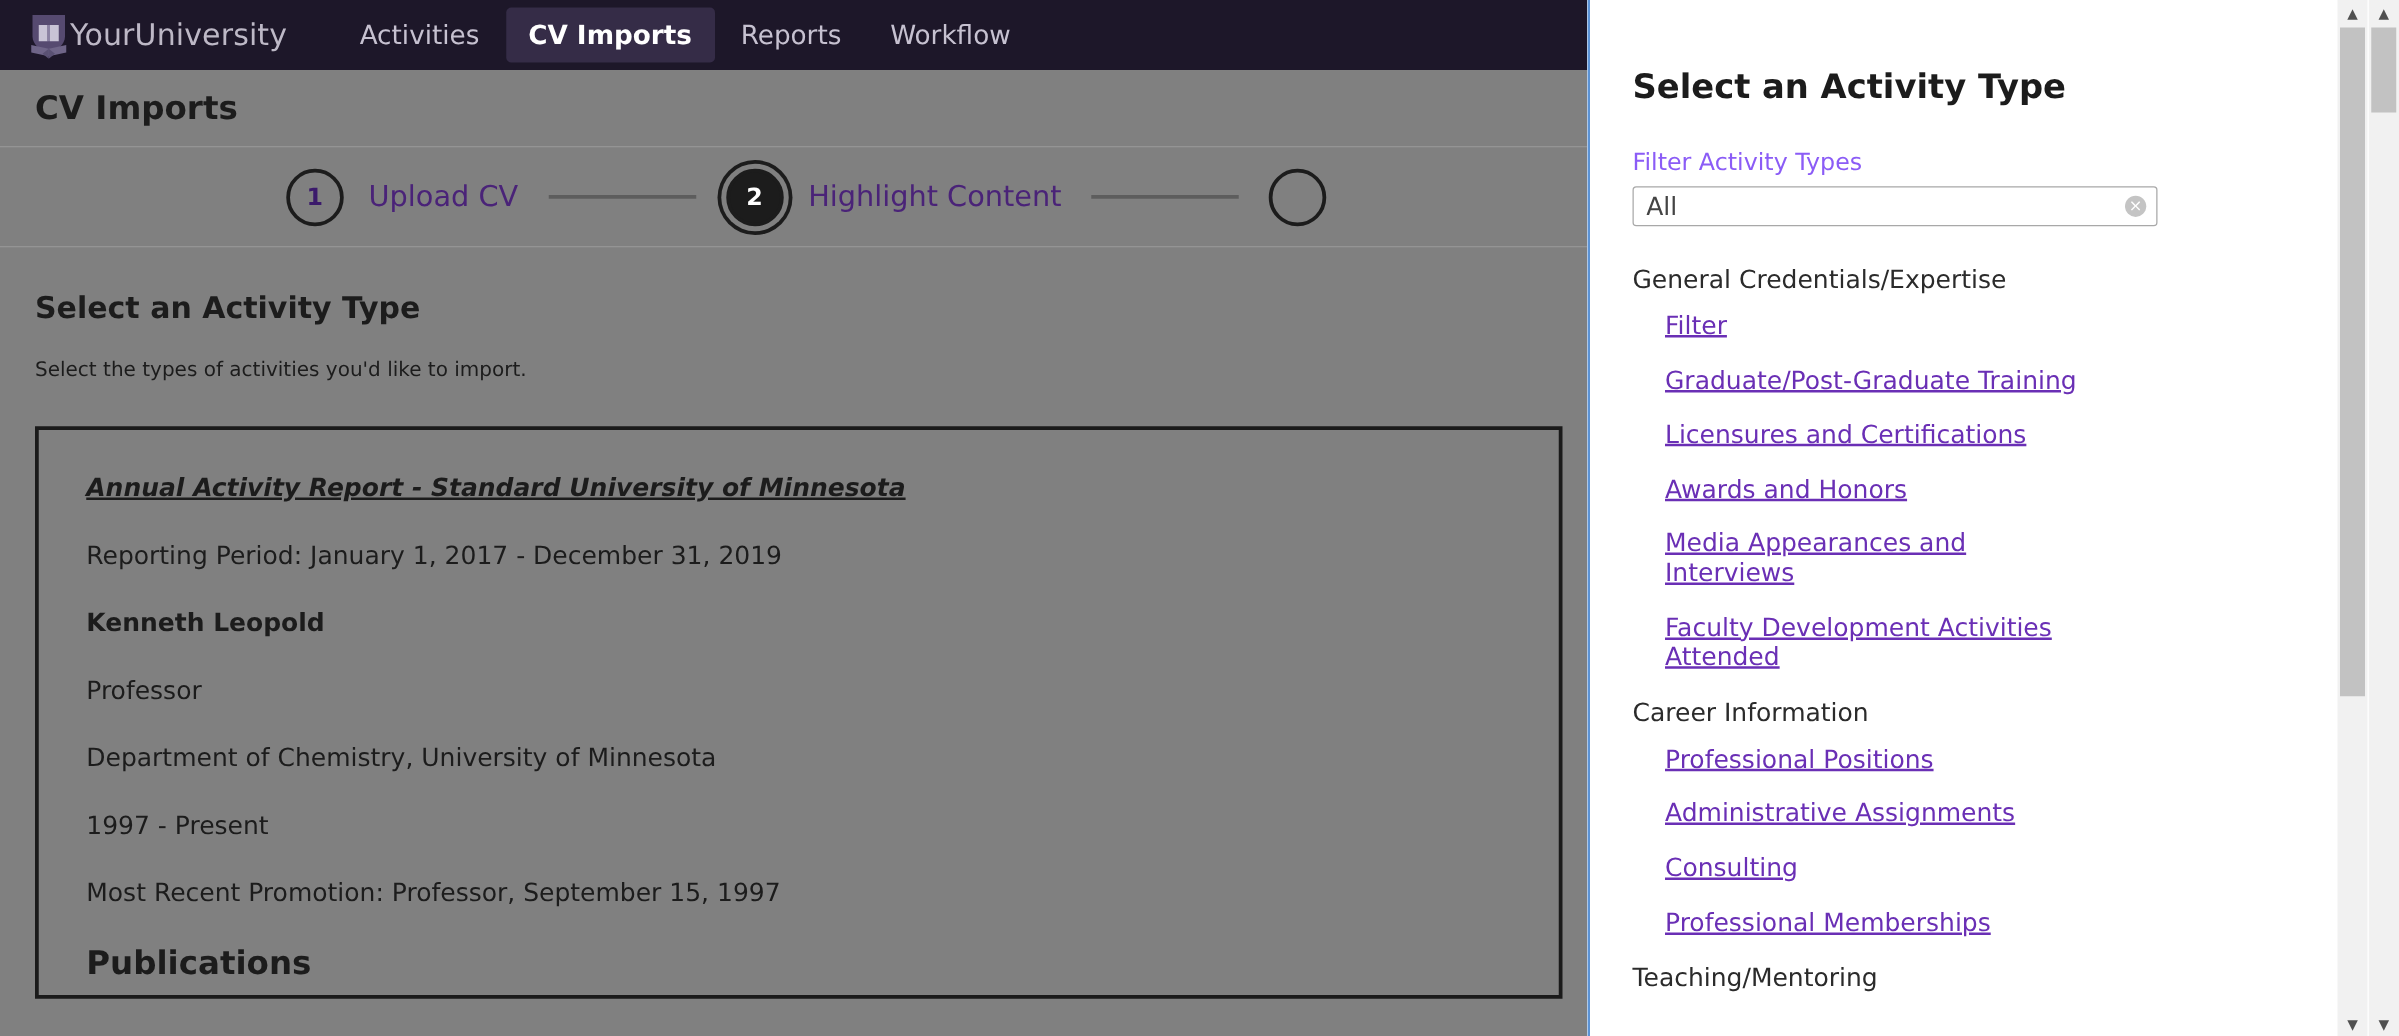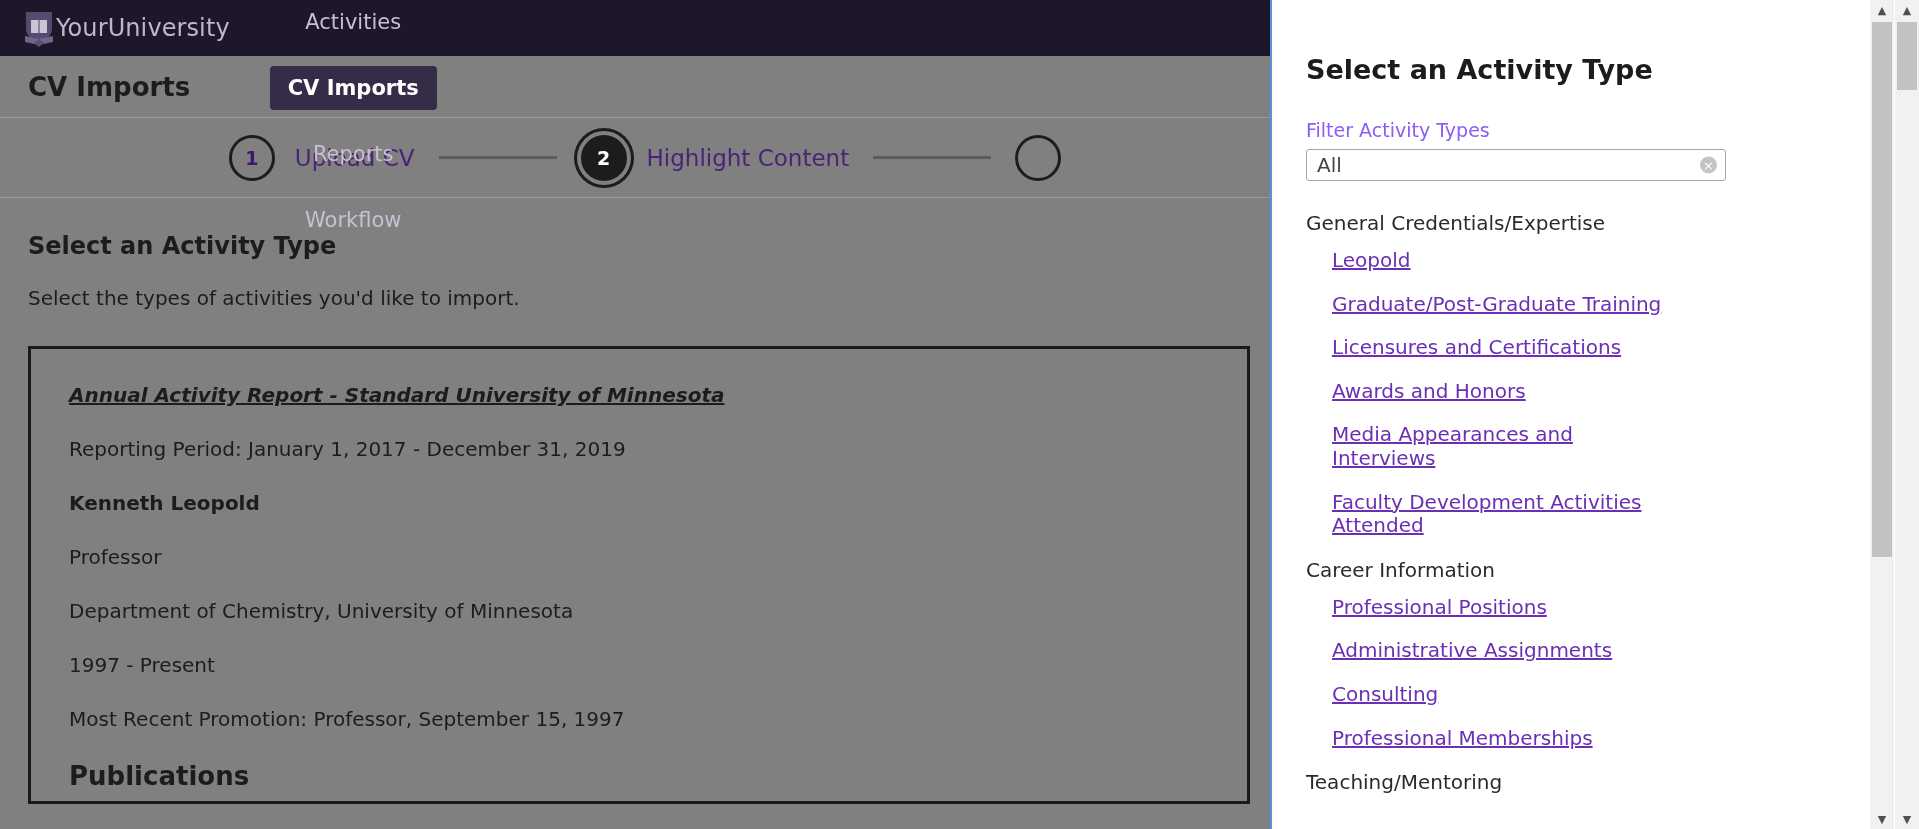--- a/index.html
+++ b/index.html
@@ -29,21 +29,21 @@
     padding-left: 22px;
     width: 1270px;
   }
   .brand { display: flex; align-items: center; gap: 0px; margin-right: 40px; }
   .brand-logo { width: 34px; height: 38px; position: relative; flex: 0 0 auto; }
   .brand-name {
     color: #bdb8c6; font-size: 24px; letter-spacing: .1px;
     font-family: "DejaVu Sans", "Liberation Sans", sans-serif;
     white-space: nowrap;
   }
-  .nav-items { display: flex; align-items: center; gap: 22px; flex-direction: column; }
+  .nav-items { display: flex; align-items: center; gap: 3px; }
   .nav-item {
     color: #c6c1d0; font-size: 21px; padding: 10px 18px; border-radius: 4px;
     white-space: nowrap; cursor: pointer;
   }
   .nav-item.active { background: #352c47; color: #ffffff; font-weight: bold; }
 
   
   .page-head {
     height: 62px; display: flex; align-items: center;
     padding-left: 28px; border-bottom: 1px solid #9a9a9a;
@@ -68,21 +68,21 @@
   .step-circle.current {
     background: #1c1c1c; color: #ffffff;
     box-shadow: 0 0 0 4px #808080, 0 0 0 7px #1c1c1c;
   }
   .step-label { font-size: 23px; color: #4a2378; margin-left: 20px; white-space: nowrap; }
   .step-line { width: 118px; height: 3px; background: #5d5d5d; margin: 0 24px; }
 
   
   .content { padding: 34px 28px 0 28px; background: #808080; }
   .content h2 { font-size: 24px; font-weight: bold; color: #1c1c1c; margin: 0 0 26px 0; }
-  .content p.intro { font-size: 20px; color: #1c1c1c; margin: 0 0 36px 0; }
+  .content p.intro { font-size: 16px; color: #1c1c1c; margin: 0 0 36px 0; }
 
   .doc-box {
     border: 3px solid #1a1a1a;
     padding: 34px 38px 10px 38px;
     width: 1222px;
     background: transparent;
   }
   .doc-line { font-size: 20px; color: #1c1c1c; margin: 0 0 30px 0; }
   .doc-line.head { font-weight: bold; text-decoration: underline; font-style: italic; }
   .doc-line.name { font-weight: bold; }
@@ -225,21 +225,21 @@
     <div class="panel-body">
       <h1>Select an Activity Type</h1>
 
       <div class="field-label">Filter Activity Types</div>
       <div class="filter-wrap">
         <input class="filter-input" type="text" value="All" style="">
         <span class="clear-btn">×</span>
       </div>
 
       <div class="group-title">General Credentials/Expertise</div>
-      <a class="type-link">Leopold</a>
+      <a class="type-link">Filter</a>
       <a class="type-link">Graduate/Post-Graduate Training</a>
       <a class="type-link">Licensures and Certifications</a>
       <a class="type-link">Awards and Honors</a>
       <a class="type-link">Media Appearances and Interviews</a>
       <a class="type-link">Faculty Development Activities Attended</a>
 
       <div class="group-title">Career Information</div>
       <a class="type-link">Professional Positions</a>
       <a class="type-link">Administrative Assignments</a>
       <a class="type-link">Consulting</a>

